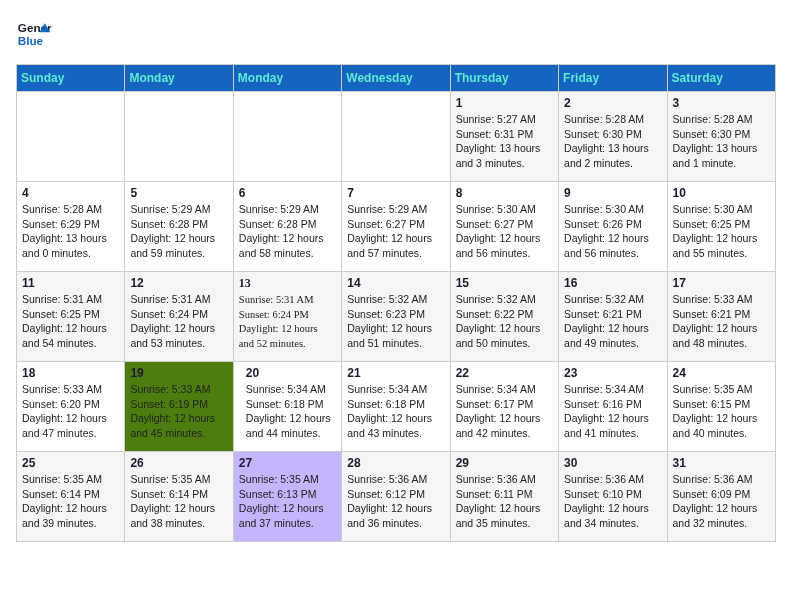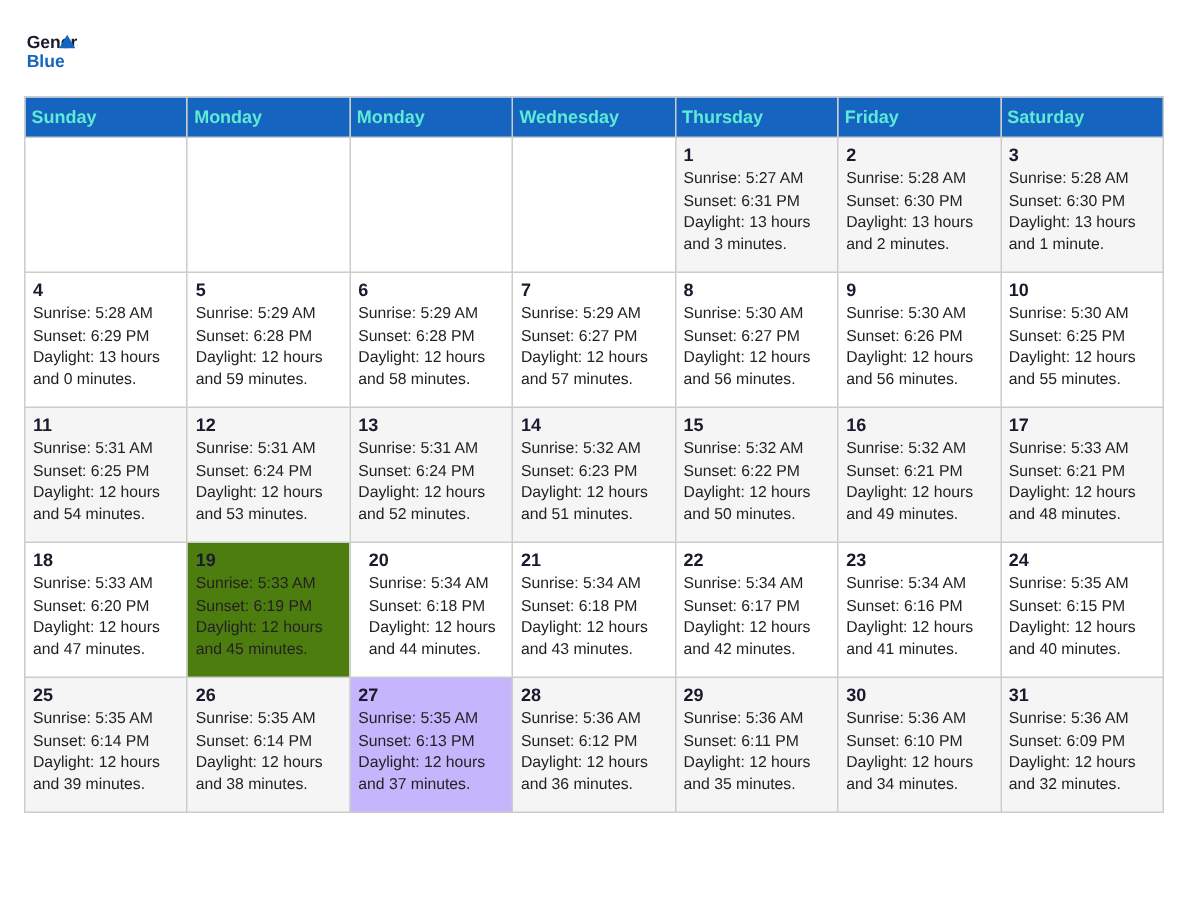--- a/index.html
+++ b/index.html
@@ -160,21 +160,21 @@
       </tr>
       <tr>
         <td style="background: rgb(245, 245, 245);">
           <div class="day-number">11</div>
           <div class="day-info">Sunrise: 5:31 AM<br>Sunset: 6:25 PM<br>Daylight: 12 hours<br>and 54 minutes.</div>
         </td>
         <td style="background: rgb(245, 245, 245);">
           <div class="day-number">12</div>
           <div class="day-info">Sunrise: 5:31 AM<br>Sunset: 6:24 PM<br>Daylight: 12 hours<br>and 53 minutes.</div>
         </td>
-        <td style="background: rgb(245, 245, 245);">
+        <td style="background: rgb(245, 245, 245); font-family: Liberation Serif, serif;">
           <div class="day-number">13</div>
           <div class="day-info">Sunrise: 5:31 AM<br>Sunset: 6:24 PM<br>Daylight: 12 hours<br>and 52 minutes.</div>
         </td>
         <td style="background: rgb(245, 245, 245);">
           <div class="day-number">14</div>
           <div class="day-info">Sunrise: 5:32 AM<br>Sunset: 6:23 PM<br>Daylight: 12 hours<br>and 51 minutes.</div>
         </td>
         <td style="background: rgb(245, 245, 245); margin-top: 17px;">
           <div class="day-number">15</div>
           <div class="day-info">Sunrise: 5:32 AM<br>Sunset: 6:22 PM<br>Daylight: 12 hours<br>and 50 minutes.</div>

